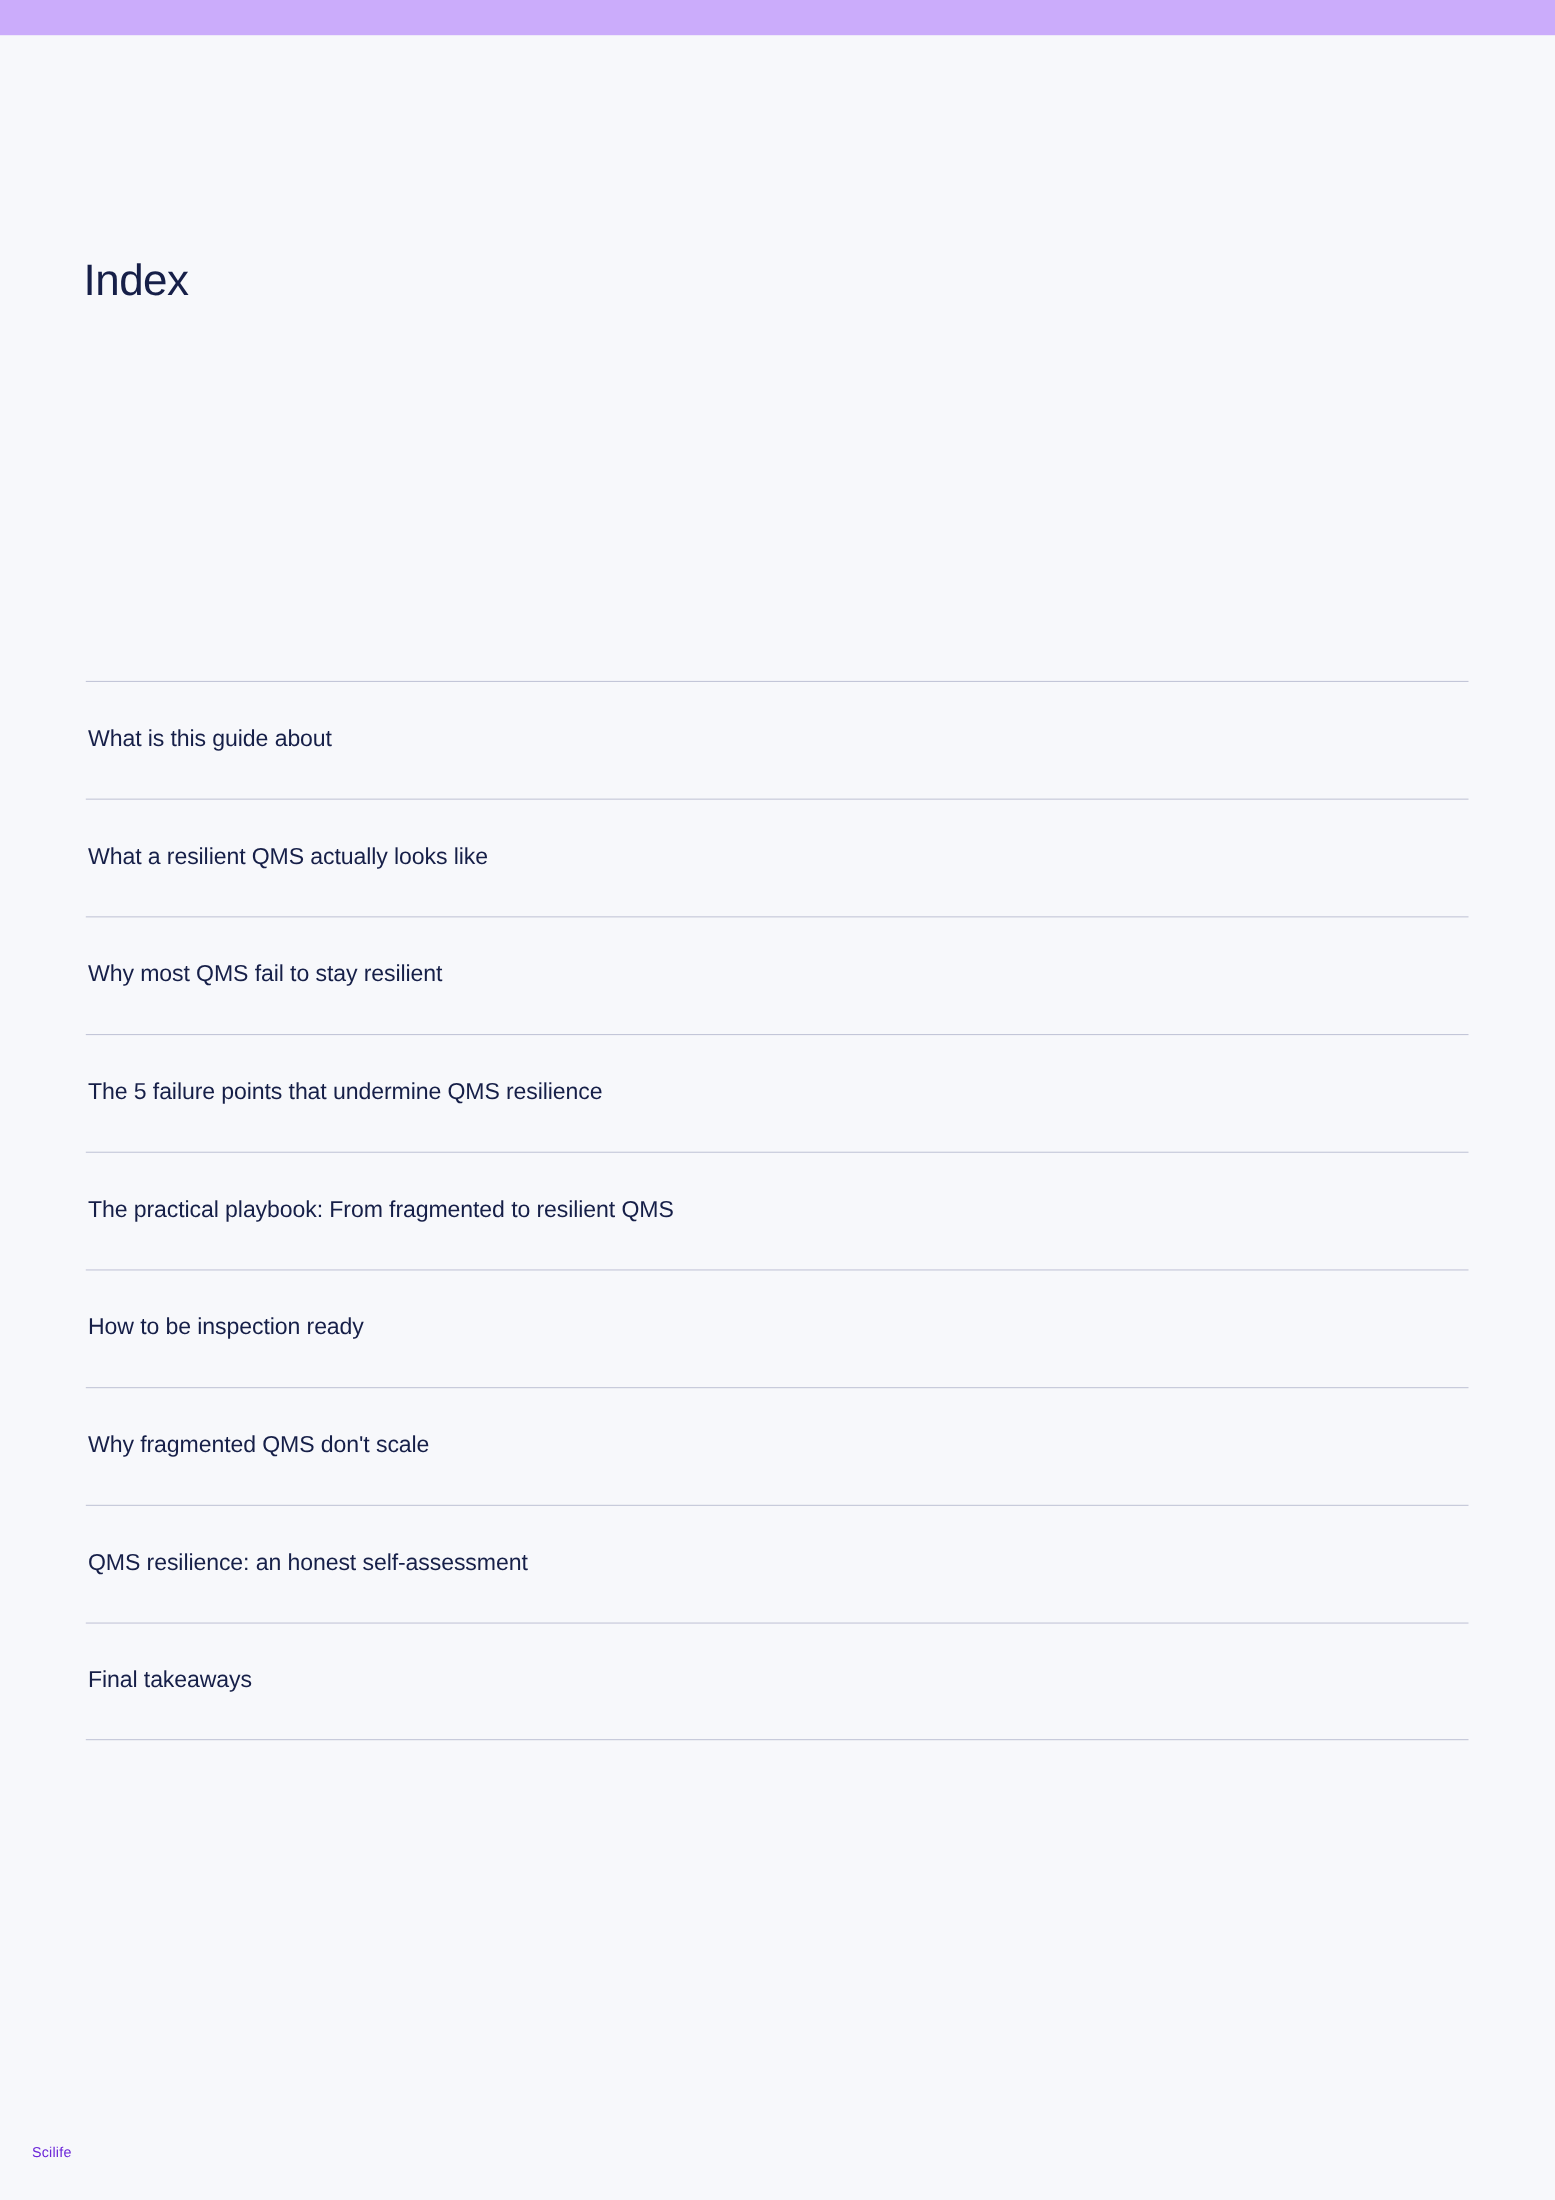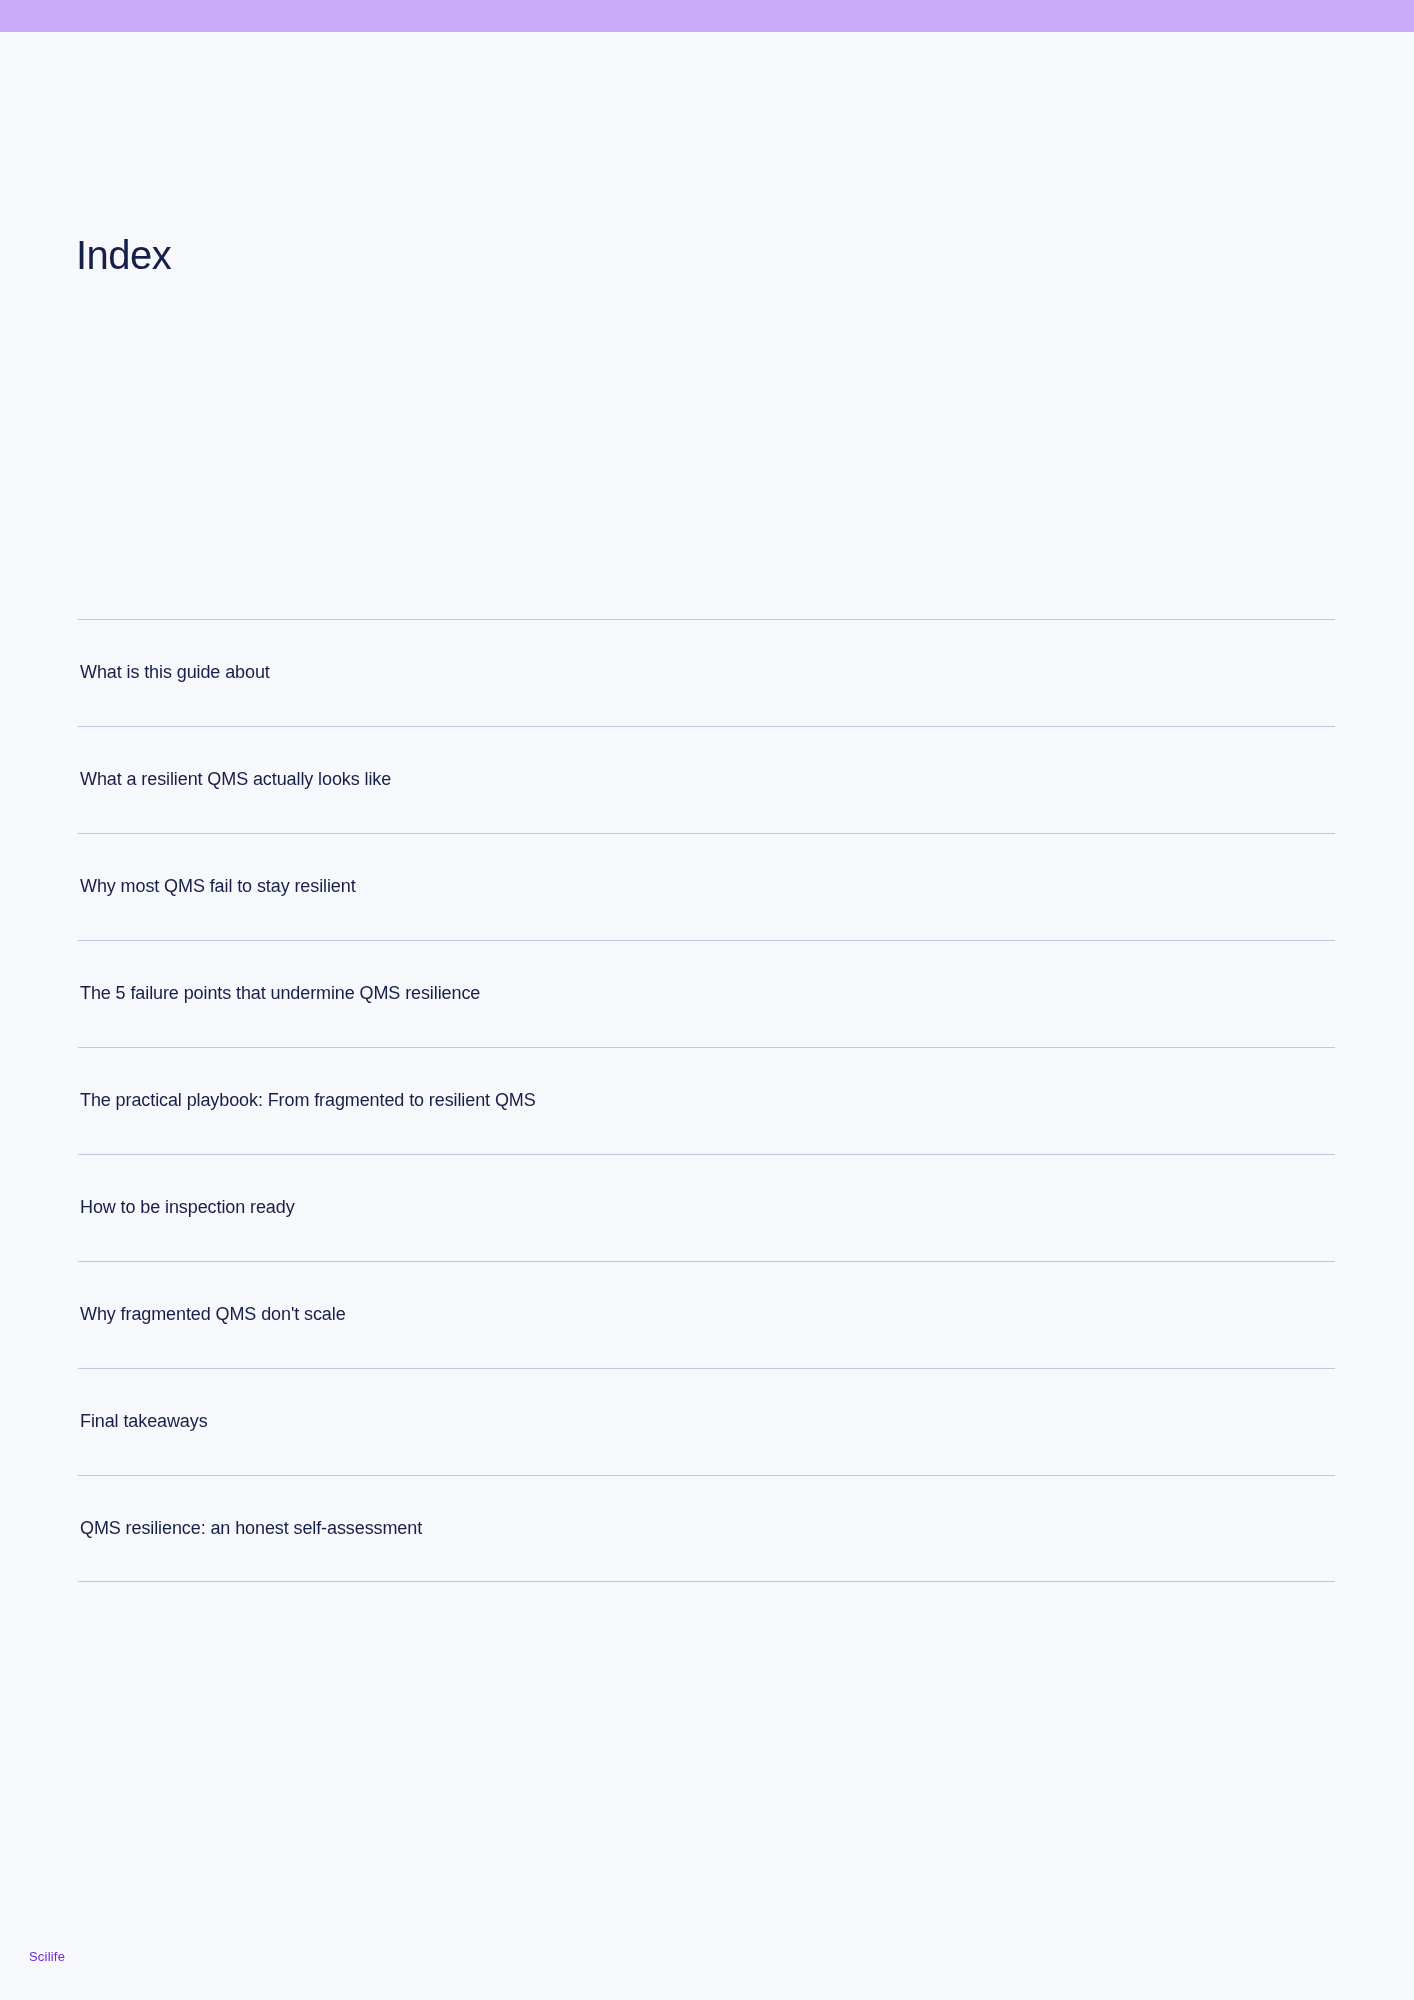--- a/index.html
+++ b/index.html
@@ -67,21 +67,21 @@
     display: flex;
     align-items: center;
     box-sizing: border-box;
   }
 
   .index-item:last-child {
     border-bottom: 1.5px solid #C3C6D8;
   }
 
   .index-item-label {
-    font-size: 18px;
+    font-size: 21px;
     line-height: 34px;
     font-weight: 400;
     color: #161F48;
     letter-spacing: -0.1px;
     white-space: nowrap;
     padding-left: 2px;
     padding-bottom: 2px;
   }
 
   
@@ -121,22 +121,22 @@
     <li class="index-item">
       <span class="index-item-label">The practical playbook: From fragmented to resilient QMS</span>
     </li>
     <li class="index-item">
       <span class="index-item-label">How to be inspection ready</span>
     </li>
     <li class="index-item">
       <span class="index-item-label">Why fragmented QMS don't scale</span>
     </li>
     <li class="index-item">
-      <span class="index-item-label">Final takeaways</span>
+      <span class="index-item-label">QMS resilience: an honest self-assessment</span>
     </li>
     <li class="index-item">
-      <span class="index-item-label">QMS resilience: an honest self-assessment</span>
+      <span class="index-item-label">Final takeaways</span>
     </li>
   </ul>
 
   <div class="footer-brand">Scilife</div>
 
 </div>
 
 </body></html>

